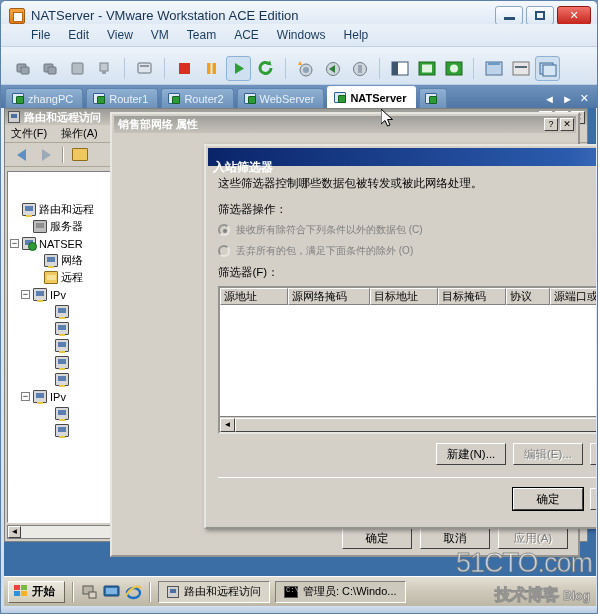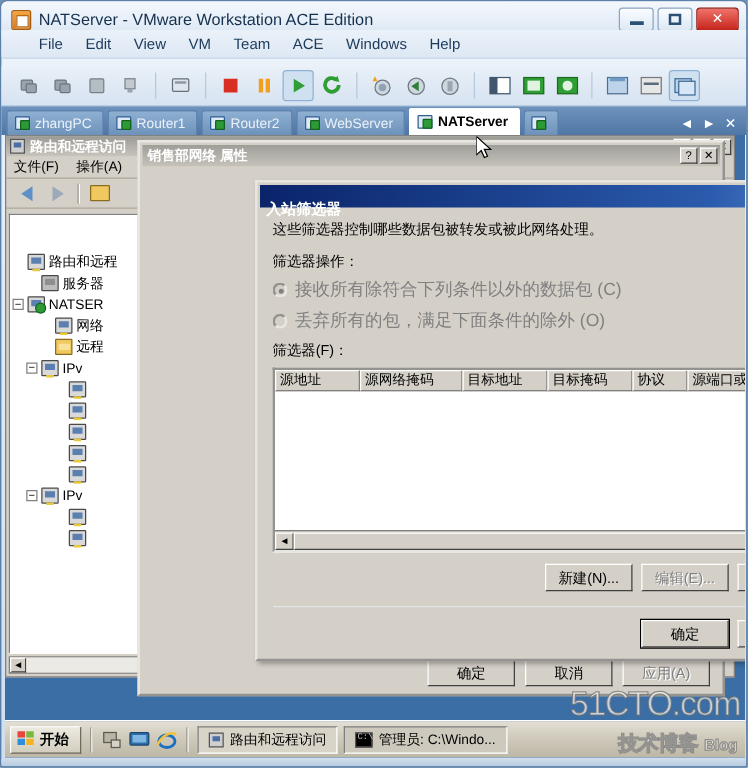--- a/index.html
+++ b/index.html
@@ -222,21 +222,21 @@
   .fieldlabel{ font-size:11.5px; color:#000; margin-bottom:6px; }
   .radio-row{ display:flex; align-items:center; gap:6px; margin-bottom:7px; }
   .radio{
     width:12px;height:12px;border-radius:50%;
     border:2px inset #e8e6e1; background:#d4d0c8; position:relative; flex:0 0 auto;
   }
   .radio.checked::after{
     content:""; position:absolute; left:3px; top:3px; width:4px;height:4px;
     border-radius:50%; background:#808080;
   }
-  .radio-label{ font-size:14px; color:#808080; white-space:nowrap; }
+  .radio-label{ font-size:10px; color:#808080; white-space:nowrap; }
 
   
   #filter-list{
     height:148px; background:#fff; border:2px inset #e8e6e1; position:relative; overflow:hidden;
   }
   #filter-list-head{ display:flex; height:17px; background:#d4d0c8; }
   .col{
     border:1px solid; border-color:#fff #808080 #808080 #fff;
     background:#d4d0c8; font-size:11px; line-height:15px; padding:0 3px;
     white-space:nowrap; overflow:hidden; flex:0 0 auto;

